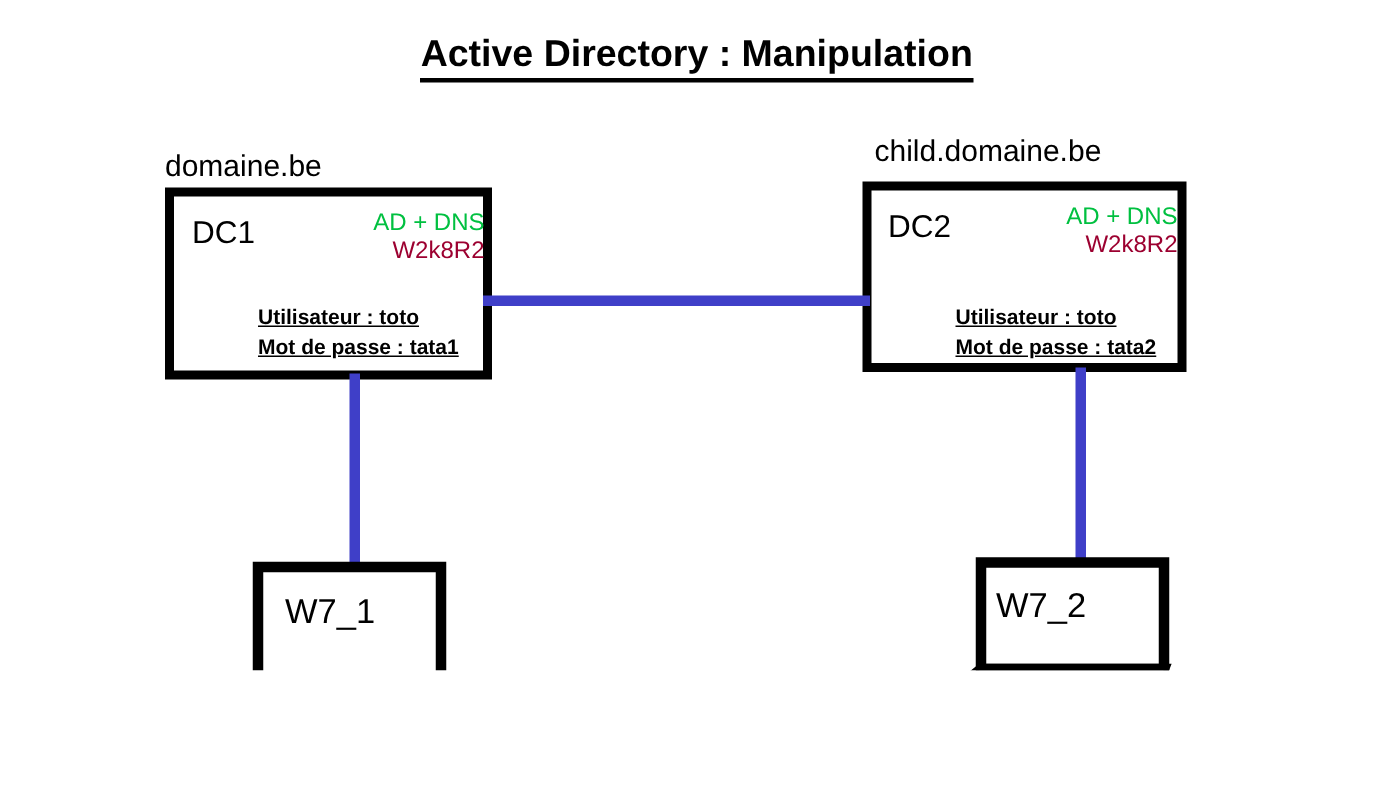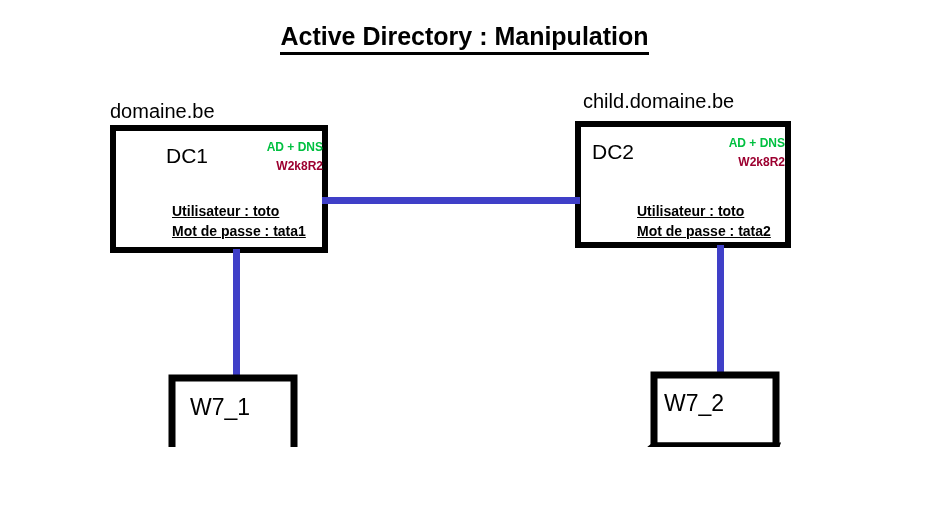--- a/index.html
+++ b/index.html
@@ -52,22 +52,22 @@
     box-sizing: border-box;
   }
   .server-name {
     position: absolute;
     font-size: 21px;
     color: #000000;
     white-space: nowrap;
   }
   .role-line {
     position: absolute;
-    font-size: 12px;
-    font-weight: bold;
+    font-size: 16px;
+    font-weight: normal;
     white-space: nowrap;
     text-align: right;
   }
   .role-ad   { color: #00c040; }
   .role-os   { color: #9c0030; }
   .cred-line {
     position: absolute;
     font-size: 14px;
     font-weight: bold;
     color: #000000;
@@ -100,21 +100,21 @@
 <div id="canvas">
 
   <div class="title">
     <span>Active Directory : Manipulation</span>
   </div>
 
   <div class="domain-label" style="left:110px; top:100px;">domaine.be</div>
 
   <div class="server-box" style="left:110px; top:125px; width:218px; height:128px;"></div>
 
-  <div class="server-name" style="left:128px; top:144px;margin-left:38px;">DC1</div>
+  <div class="server-name" style="left:128px; top:144px;">DC1</div>
 
   <div class="role-line role-ad" style="left:228px; top:140px; width:95px;">AD + DNS</div>
 
   <div class="role-line role-os" style="left:228px; top:159px; width:95px;">W2k8R2</div>
 
   <div class="cred-line" style="left:172px; top:203px;">Utilisateur : toto</div>
 
   <div class="cred-line" style="left:172px; top:223px;">Mot de passe : tata1</div>
 
   <div class="domain-label" style="left:583px; top:90px;">child.domaine.be</div>

